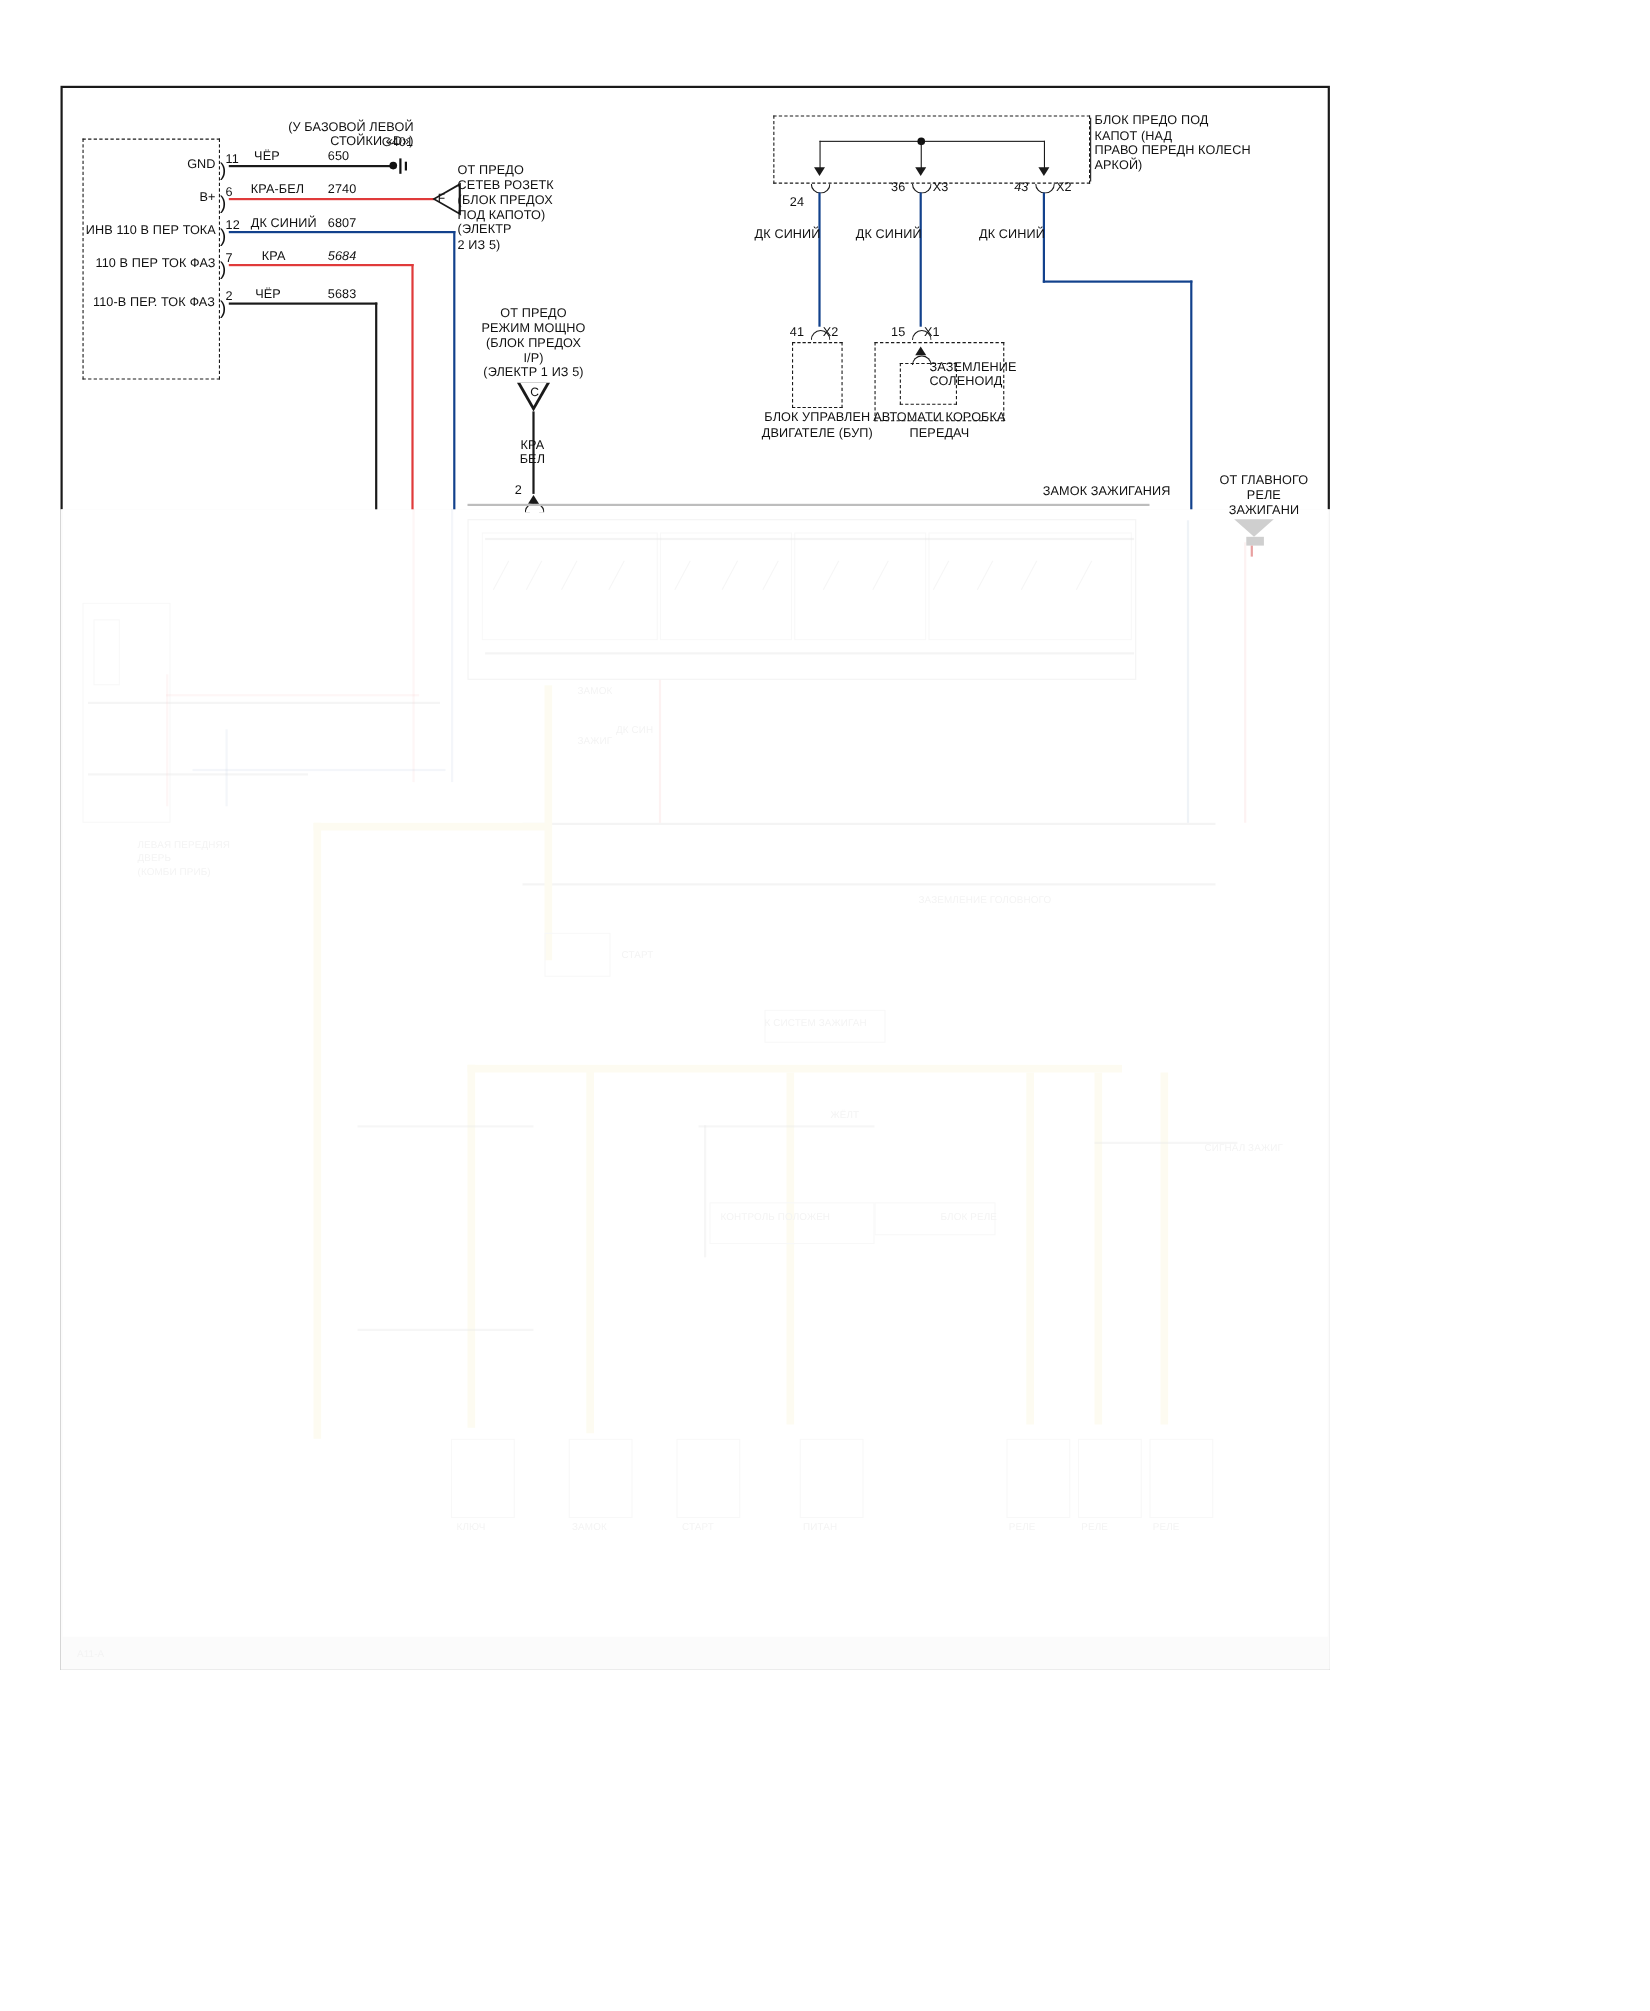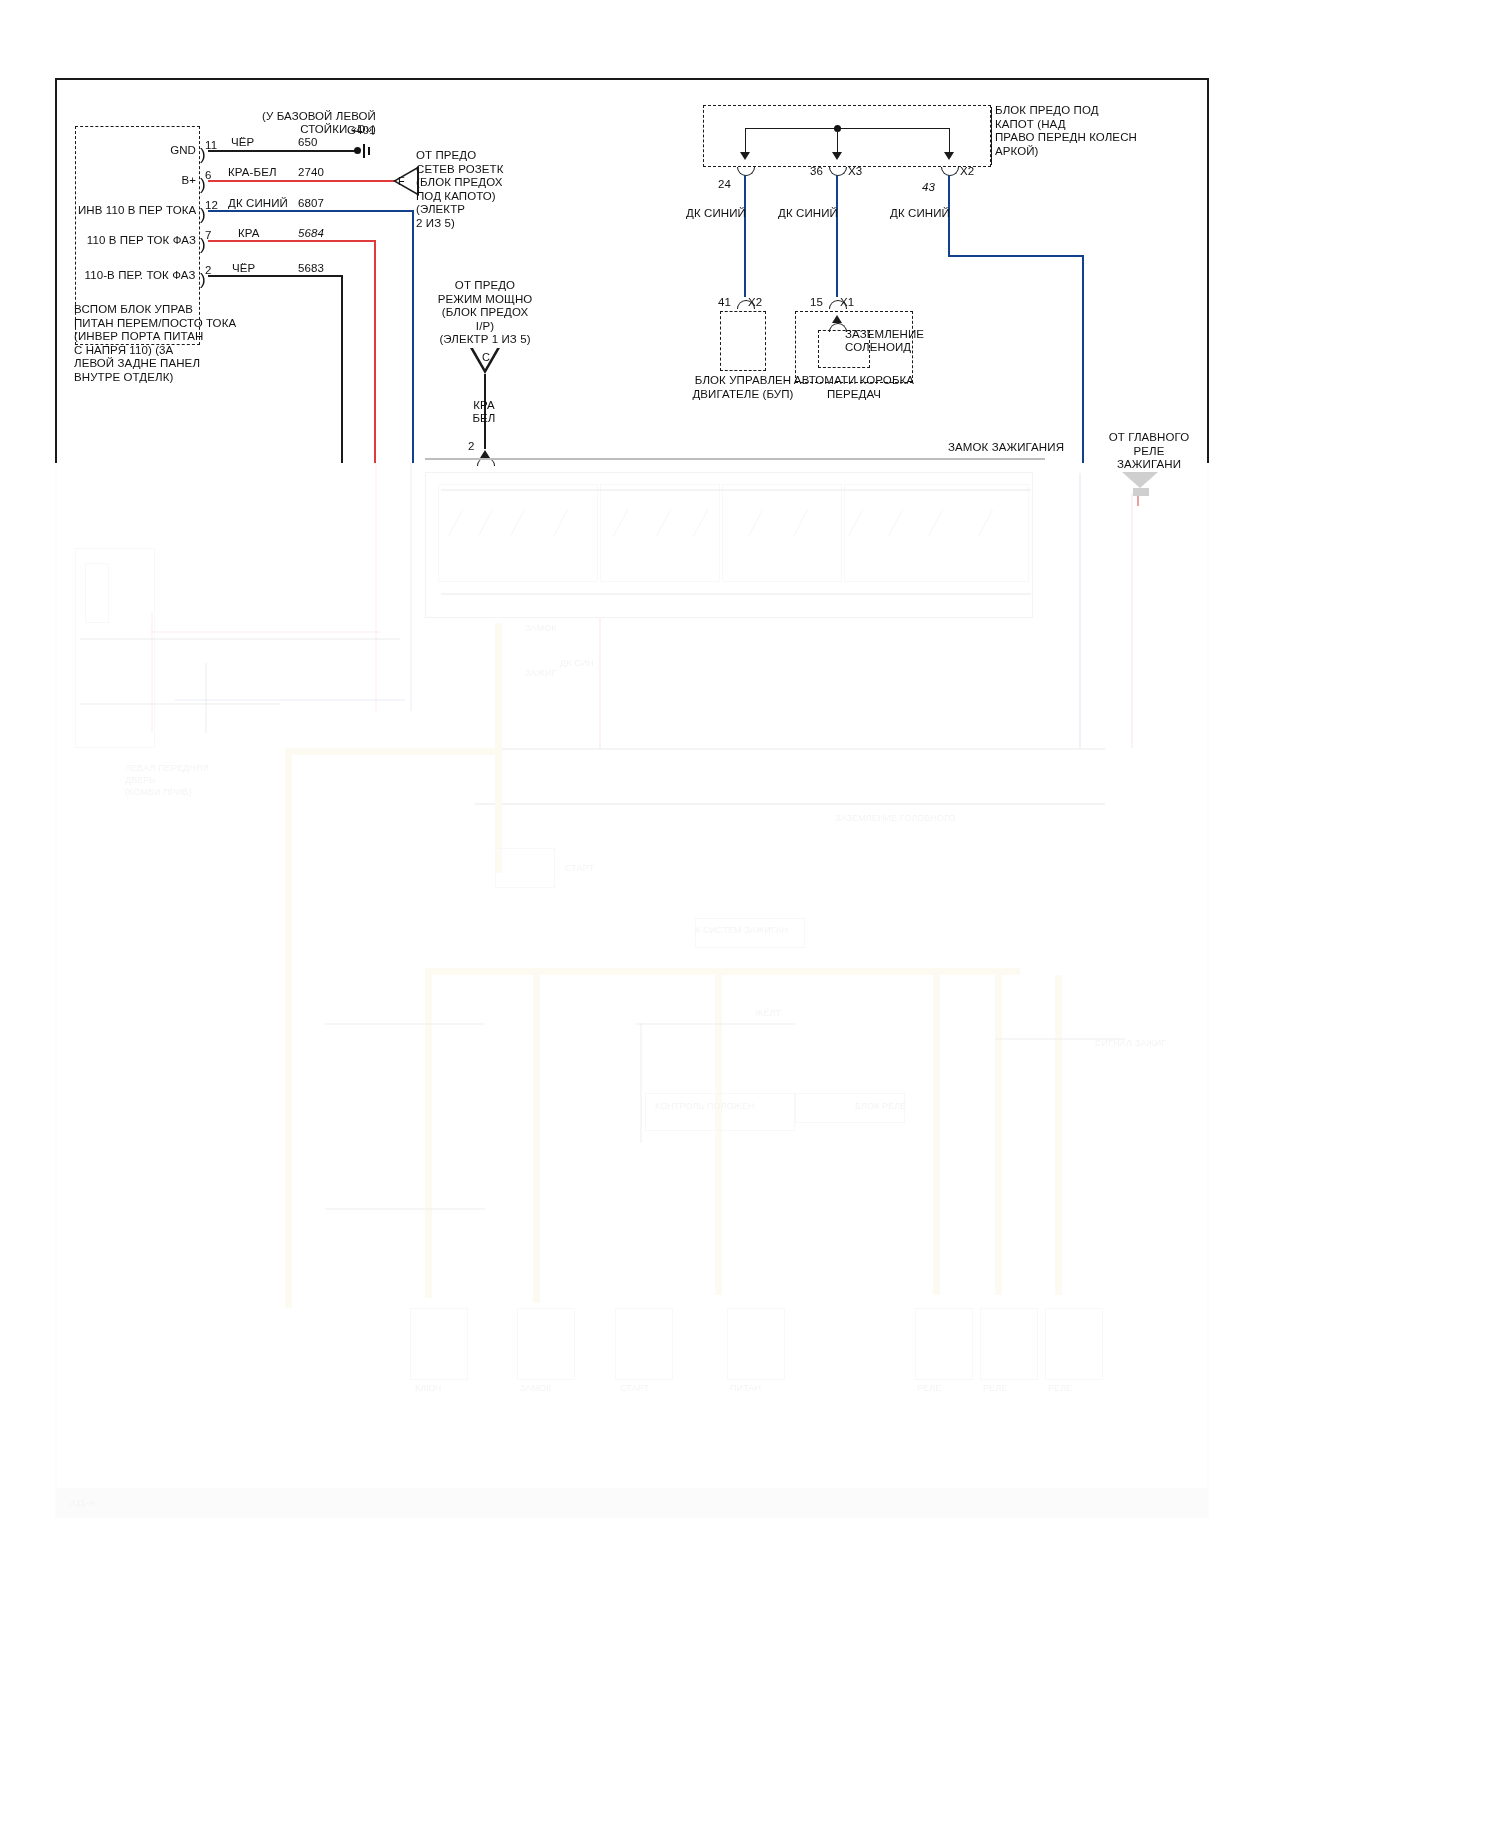--- a/index.html
+++ b/index.html
@@ -161,28 +161,20 @@
     <div class="lbl xs faded" style="left:993px;top:920px;">РЕЛЕ</div>
     <div class="lbl xs faded" style="left:15px;top:1035px;">A11-А</div>
   </div>
 
   <div class="wash"></div>
 
   <div style="position:absolute;left:0;top:0;width:1500px;height:1828px;z-index:80;">
 
     <div class="dash" style="left:75px;top:126px;width:125px;height:219px;"></div>
 
-    <div class="lbl" style="left:74px;top:303px;line-height:13.5px;">
-      <div>ВСПОМ БЛОК УПРАВ</div>
-      <div>ПИТАН ПЕРЕМ/ПОСТО ТОКА</div>
-      <div>(ИНВЕР ПОРТА ПИТАН</div>
-      <div>С НАПРЯ 110) (3А</div>
-      <div>ЛЕВОЙ ЗАДНЕ ПАНЕЛ</div>
-      <div>ВНУТРЕ ОТДЕЛК)</div>
-    </div>
 
     <div class="lbl r" style="left:100px;top:143px;width:96px;">GND</div>
     <div class="pin" style="left:200px;top:150px;">)</div>
     <div class="lbl" style="left:205px;top:138px;">11</div>
     <div class="lbl" style="left:231px;top:135px;">ЧЁР</div>
     <div class="lbl" style="left:298px;top:135px;">650</div>
     <div class="wire h" style="left:208px;top:150px;width:150px;"></div>
     <div class="dot" style="left:354px;top:147px;"></div>
     <div class="gnd-bar" style="left:363px;top:144px;"></div>
     <div class="gnd-bar2" style="left:368px;top:147px;"></div>
@@ -270,21 +262,21 @@
     <div class="arrow-d" style="left:740px;top:152px;"></div>
     <div class="arrow-d" style="left:832px;top:152px;"></div>
     <div class="arrow-d" style="left:944px;top:152px;"></div>
     <div class="cup" style="left:737px;top:167px;"></div>
     <div class="cup" style="left:829px;top:167px;"></div>
     <div class="cup" style="left:941px;top:167px;"></div>
 
     <div class="lbl" style="left:718px;top:164px;margin-top:13px;">24</div>
     <div class="lbl" style="left:810px;top:164px;">36</div>
     <div class="lbl" style="left:848px;top:164px;">X3</div>
-    <div class="lbl" style="left:922px;top:180px;font-style:italic;">43</div>
+    <div class="lbl" style="left:922px;top:164px;font-style:italic;">43</div>
     <div class="lbl" style="left:960px;top:164px;">X2</div>
 
     <div class="wire v blue" style="left:744px;top:175px;height:122px;"></div>
     <div class="lbl" style="left:686px;top:206px;">ДК СИНИЙ</div>
 
     <div class="wire v blue" style="left:836px;top:175px;height:122px;"></div>
     <div class="lbl" style="left:778px;top:206px;">ДК СИНИЙ</div>
 
     <div class="wire v blue" style="left:948px;top:175px;height:82px;"></div>
     <div class="wire h blue" style="left:948px;top:255px;width:136px;"></div>

